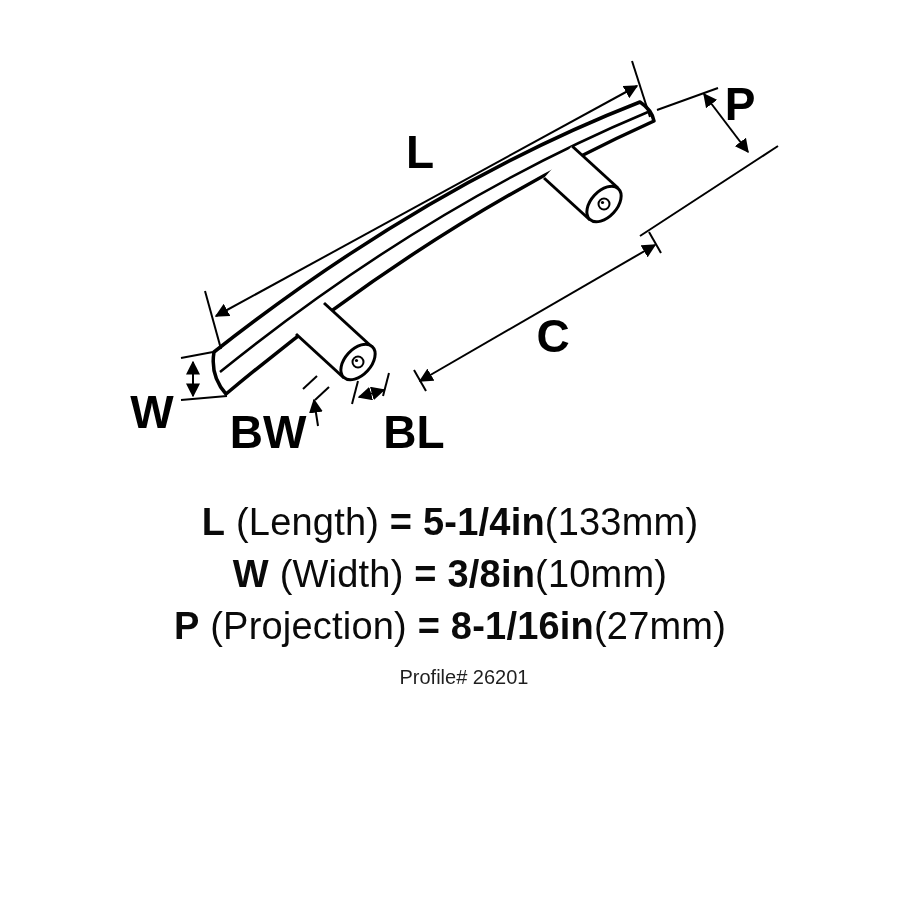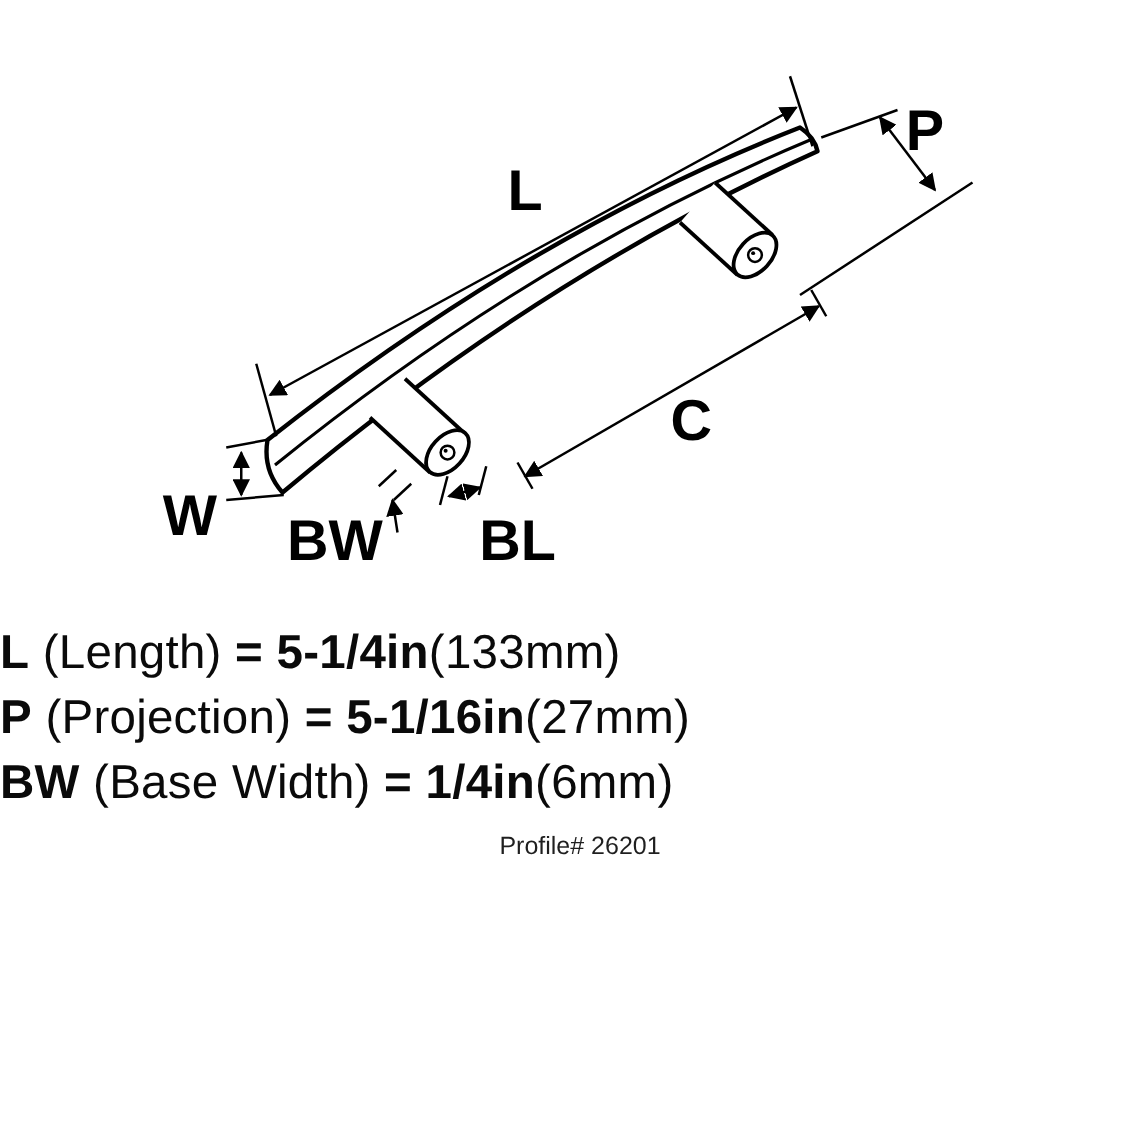--- a/index.html
+++ b/index.html
@@ -20,21 +20,21 @@
     display: block;
     margin: 0 auto;
   }
   .dim-label {
     font-family: "Liberation Sans", sans-serif;
     font-weight: bold;
     font-size: 46px;
     fill: #000000;
   }
   .specs {
-    text-align: left;
+    text-align: center;
     margin-top: 26px;
   }
   .spec-line {
     font-size: 38px;
     line-height: 52px;
     color: #0a0a0a;
     letter-spacing: 0.2px;
     white-space: nowrap;
   }
   .spec-line .b { font-weight: bold; }
@@ -122,24 +122,24 @@
       <line x1="389" y1="373" x2="383" y2="396"></line>
       <line x1="359" y1="397" x2="384" y2="390" marker-start="url(#ah)" marker-end="url(#ah)"></line>
     </g>
     <text class="dim-label" x="414" y="448" text-anchor="middle">BL</text>
   </svg>
 
   <div class="specs">
 
     <div class="spec-line"><span class="b">L</span> <span class="r">(Length)</span> <span class="b">=</span> <span class="b">5-1/4in</span><span class="r">(133mm)</span></div>
 
+    <div class="spec-line"><span class="b">W</span> <span class="r">(Width)</span> <span class="b">=</span> <span class="b">3/8in</span><span class="r">(10mm)</span></div>
 
-    <div class="spec-line"><span class="b">P</span> <span class="r">(Projection)</span> <span class="b">=</span> <span class="b">5-1/16in</span><span class="r">(27mm)</span></div>
+    <div class="spec-line"><span class="b">P</span> <span class="r">(Projection)</span> <span class="b">=</span> <span class="b">8-1/16in</span><span class="r">(27mm)</span></div>
 
 
 
-    <div class="spec-line"><span class="b">BW</span> <span class="r">(Base Width)</span> <span class="b">=</span> <span class="b">1/4in</span><span class="r">(6mm)</span></div>
 
   </div>
 
   <div class="profile">Profile# 26201</div>
 
 </div>
 
 </body></html>

